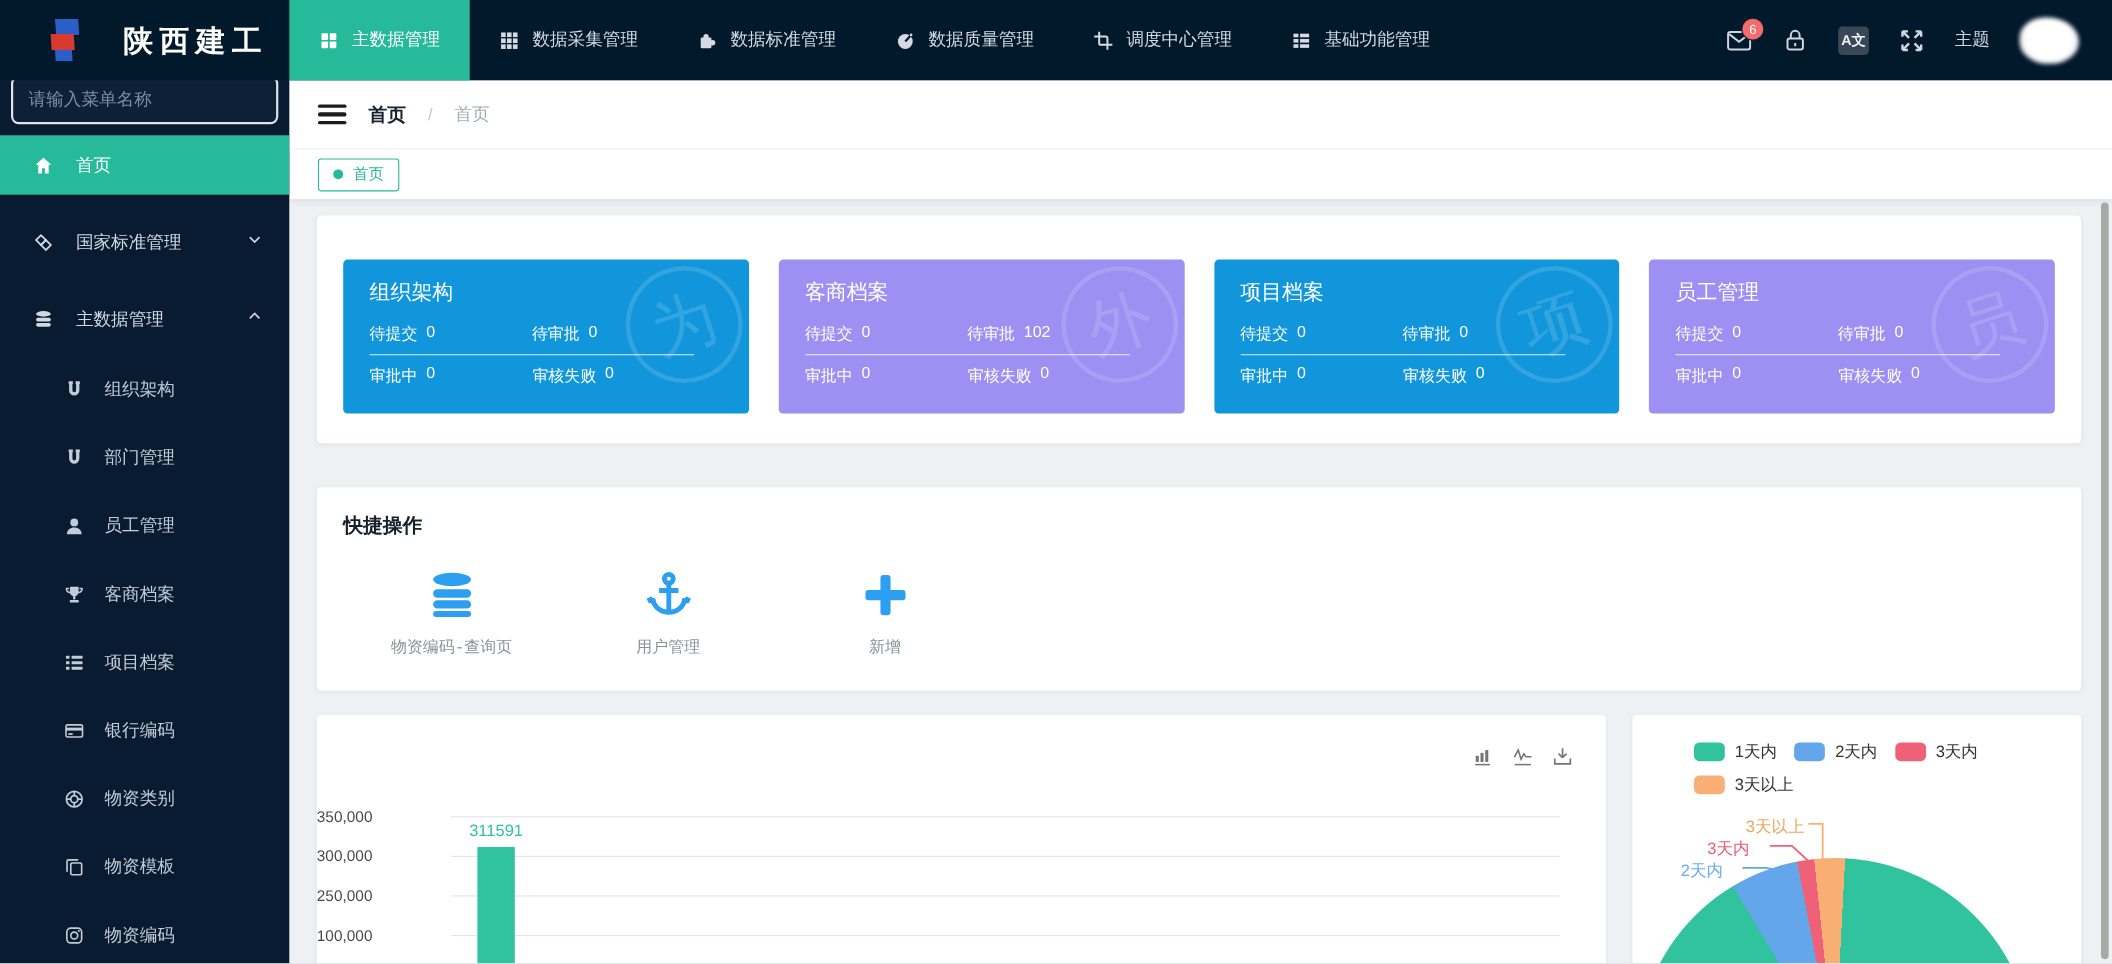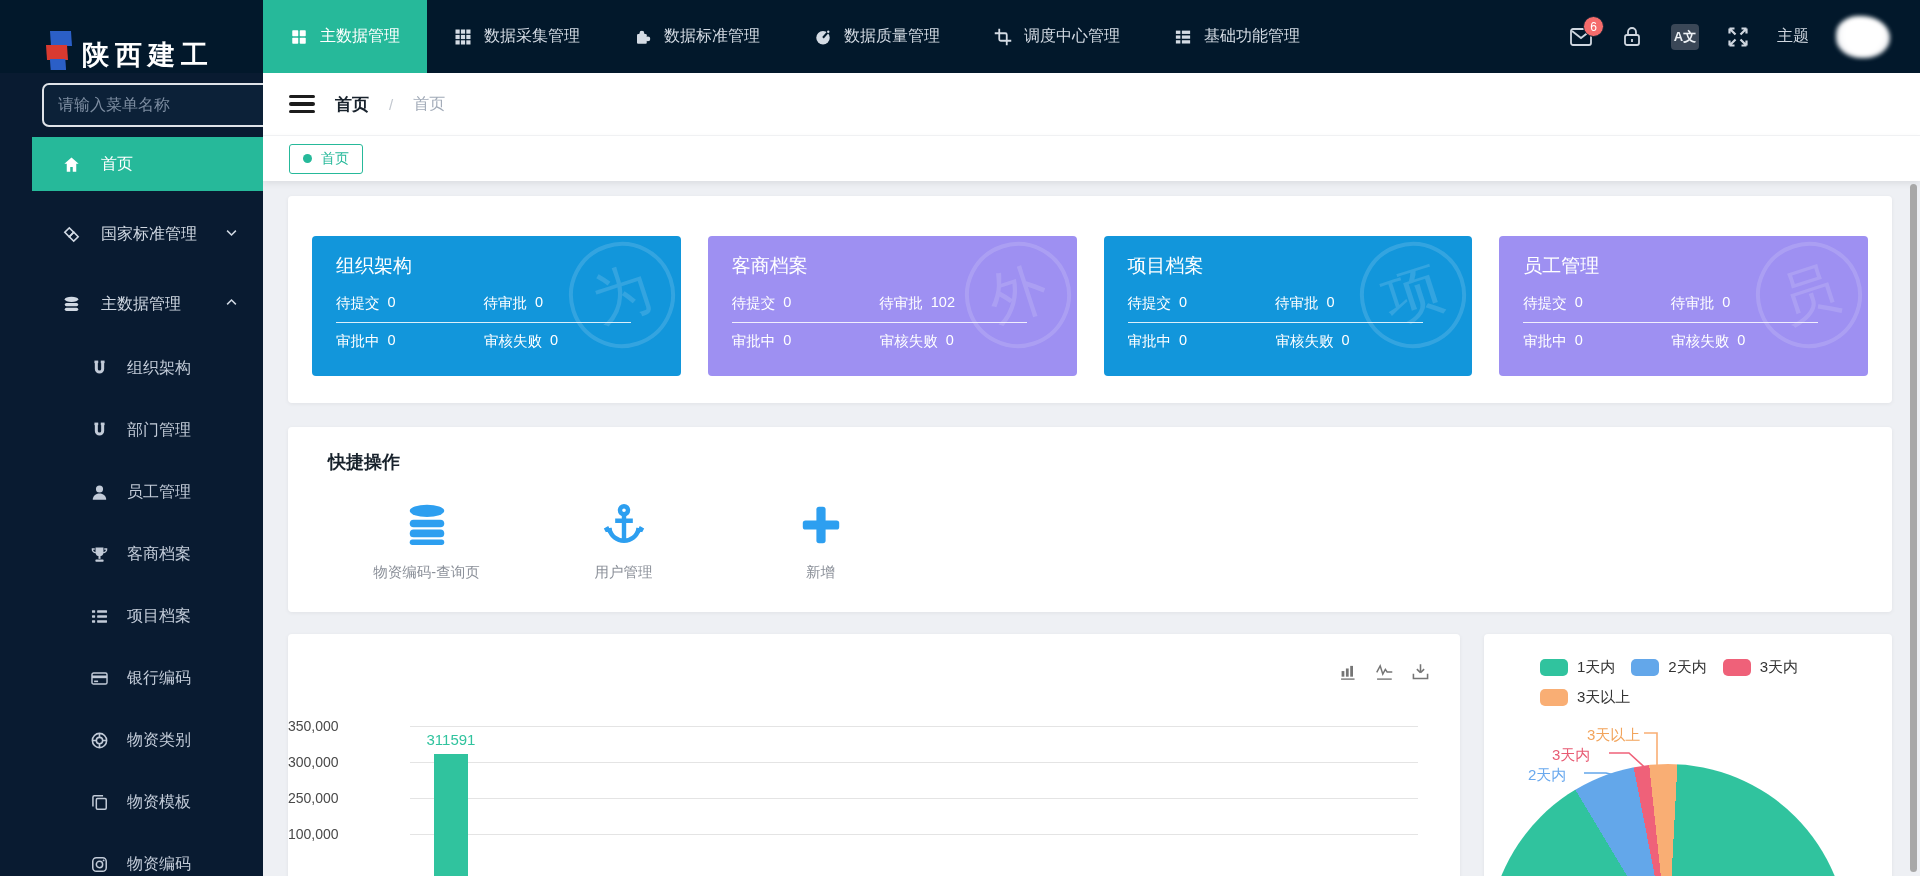--- a/index.html
+++ b/index.html
@@ -2,41 +2,41 @@
 <html><head>
 <meta charset="utf-8">
 <style>
   * { margin:0; padding:0; box-sizing:border-box; }
   html,body { background:#d8dbe0; }
   body { font-family:"Liberation Sans","DejaVu Sans",sans-serif; }
   .app { position:relative; width:1920px; height:876px; overflow:hidden; background:#eef0f4; }
 
   
   .topbar { position:absolute; top:0; left:0; width:1920px; height:73px; background:#02182b; display:flex; align-items:stretch; z-index:30; }
-  .logo-area { width:263px; display:flex; align-items:flex-end; padding-left:38px; gap:0; }
+  .logo-area { width:263px; display:flex; align-items:center; padding-left:38px; gap:30px; }
   .logo-mark { width:44px; height:44px; position:relative; flex:0 0 auto; }
   .logo-mark .chev { position:absolute; width:30px; height:15px; }
   .logo-mark .c1 { top:2px; left:8px; background:#2b5fc7; transform:skewX(-28deg); clip-path:polygon(0 0,70% 0,100% 100%,30% 100%); }
   .logo-mark .c2 { top:16px; left:4px; background:#d93a30; transform:skewX(-28deg); clip-path:polygon(0 0,70% 0,100% 100%,30% 100%); }
   .logo-mark .c3 { top:30px; left:9px; background:#2b5fc7; width:22px; height:11px; transform:skewX(-28deg); clip-path:polygon(0 0,70% 0,100% 100%,30% 100%); }
   .logo-text { color:#fff; font-size:27px; font-weight:bold; letter-spacing:6px; white-space:nowrap; }
   .topnav { display:flex; align-items:stretch; }
   .topnav-item { display:flex; align-items:center; gap:12px; padding:0 27px; color:#d4dbe4; font-size:16px; cursor:pointer; white-space:nowrap; }
   .topnav-item svg { width:18px; height:18px; }
   .topnav-item.active { background:#26b99a; color:#fff; }
   .topbar-right { margin-left:auto; display:flex; align-items:center; gap:27px; padding-right:30px; color:#cfd6df; }
   .tb-ic { width:24px; height:24px; position:relative; cursor:pointer; color:#cfd6df; }
   .tb-ic svg { width:24px; height:24px; }
   .badge { position:absolute; top:-9px; right:-11px; min-width:21px; height:21px; background:#f56c6c; color:#fff; border-radius:50%; font-size:12px; line-height:21px; text-align:center; border:1px solid #0b2234; }
   .translate-box { width:28px; height:26px; background:#3a4757; border-radius:4px; color:#eef2f6; font-size:13px; font-weight:bold; display:flex; align-items:center; justify-content:center; cursor:pointer; }
   .theme-label { font-size:16px; cursor:pointer; }
   .avatar { width:54px; height:42px; border-radius:45% 55% 50% 50%; background:radial-gradient(circle at 50% 45%, #ffffff 55%, #e7eaee 80%, #cfd5dc 100%); filter:blur(2px); cursor:pointer; }
 
   
-  .sidebar { position:absolute; top:73px; left:0; bottom:0; width:263px; background:#091b31; z-index:20; overflow:hidden;padding-left:32px; }
+  .sidebar { position:absolute; top:59px; left:0; bottom:0; width:263px; background:#091b31; z-index:20; overflow:hidden; }
   .menu-search { display:block; width:243px; margin:10px; height:44px; background:#0c2138; border:2px solid #dfe3e8; border-radius:7px; color:#fff; font-size:16px; padding:0 14px; outline:none; font-family:inherit; }
   .menu-search::placeholder { color:#7d8da1; }
   .mi { height:54px; display:flex; align-items:center; gap:20px; padding:0 24px 0 30px; color:#d0d8e2; font-size:16px; cursor:pointer; }
   .mi svg { width:19px; height:19px; flex:0 0 auto; }
   .mi .chev { margin-left:auto; }
   .mi .chev svg { width:15px; height:15px; }
   .mi.active { background:#26b99a; color:#fff; }
   .mi.root { margin-top:16px; }
   .mi.first { margin-top:8px; }
   .smi { height:62px; display:flex; align-items:center; gap:18px; padding-left:58px; color:#c2cbd8; font-size:16px; cursor:pointer; }
@@ -66,22 +66,22 @@
   .cards-row { display:flex; gap:27px; margin-top:19px; }
   .todo-card { flex:1; height:140px; border-radius:4px; color:#fff; padding:17px 24px; position:relative; overflow:hidden; cursor:pointer; }
   .todo-card.blue { background:#1296db; }
   .todo-card.purple { background:#9e90f2; }
   .todo-card h3 { font-size:19px; font-weight:500; margin-bottom:15px; }
   .stat-row { display:flex; font-size:14.5px; }
   .stat-row .st { width:148px; display:flex; gap:8px; }
   .stat-row.first { border-bottom:1px solid rgba(255,255,255,.85); padding-bottom:9px; margin-bottom:9px; width:92%; }
   .watermark { position:absolute; right:6px; top:6px; width:106px; height:106px; border:4px solid rgba(255,255,255,.14); border-radius:50%; display:flex; align-items:center; justify-content:center; font-size:58px; color:rgba(255,255,255,.14); transform:rotate(-18deg); pointer-events:none; }
 
-  .panel-quick { margin-top:24px; padding:23px 40px 30px; }
-  .quick-row { display:flex; margin-top:28px; }
+  .panel-quick { margin-top:40px; padding:23px 24px 30px; }
+  .quick-row { display:flex; margin-top:28px;font-family:Liberation Mono, monospace; }
   .quick-item { width:197px; display:flex; flex-direction:column; align-items:center; gap:15px; cursor:pointer; }
   .quick-item svg { width:46px; height:46px; color:#2d9ff0; }
   .quick-label { font-size:14.5px; color:#8b9099; }
 
   .charts-row { display:flex; gap:24px; margin-top:22px; align-items:flex-start; }
   .bar-panel { width:1172px; height:420px; position:relative; }
   .chart-legend { position:absolute; top:28px; left:0; right:0; display:flex; justify-content:center; align-items:center; gap:9px; cursor:pointer; }
   .lg-marker { width:27px; height:16px; border-radius:4px; }
   .lg-text { font-size:15px; color:#333; }
   .toolbox { position:absolute; top:28px; right:30px; display:flex; gap:17px; color:#757575; }

